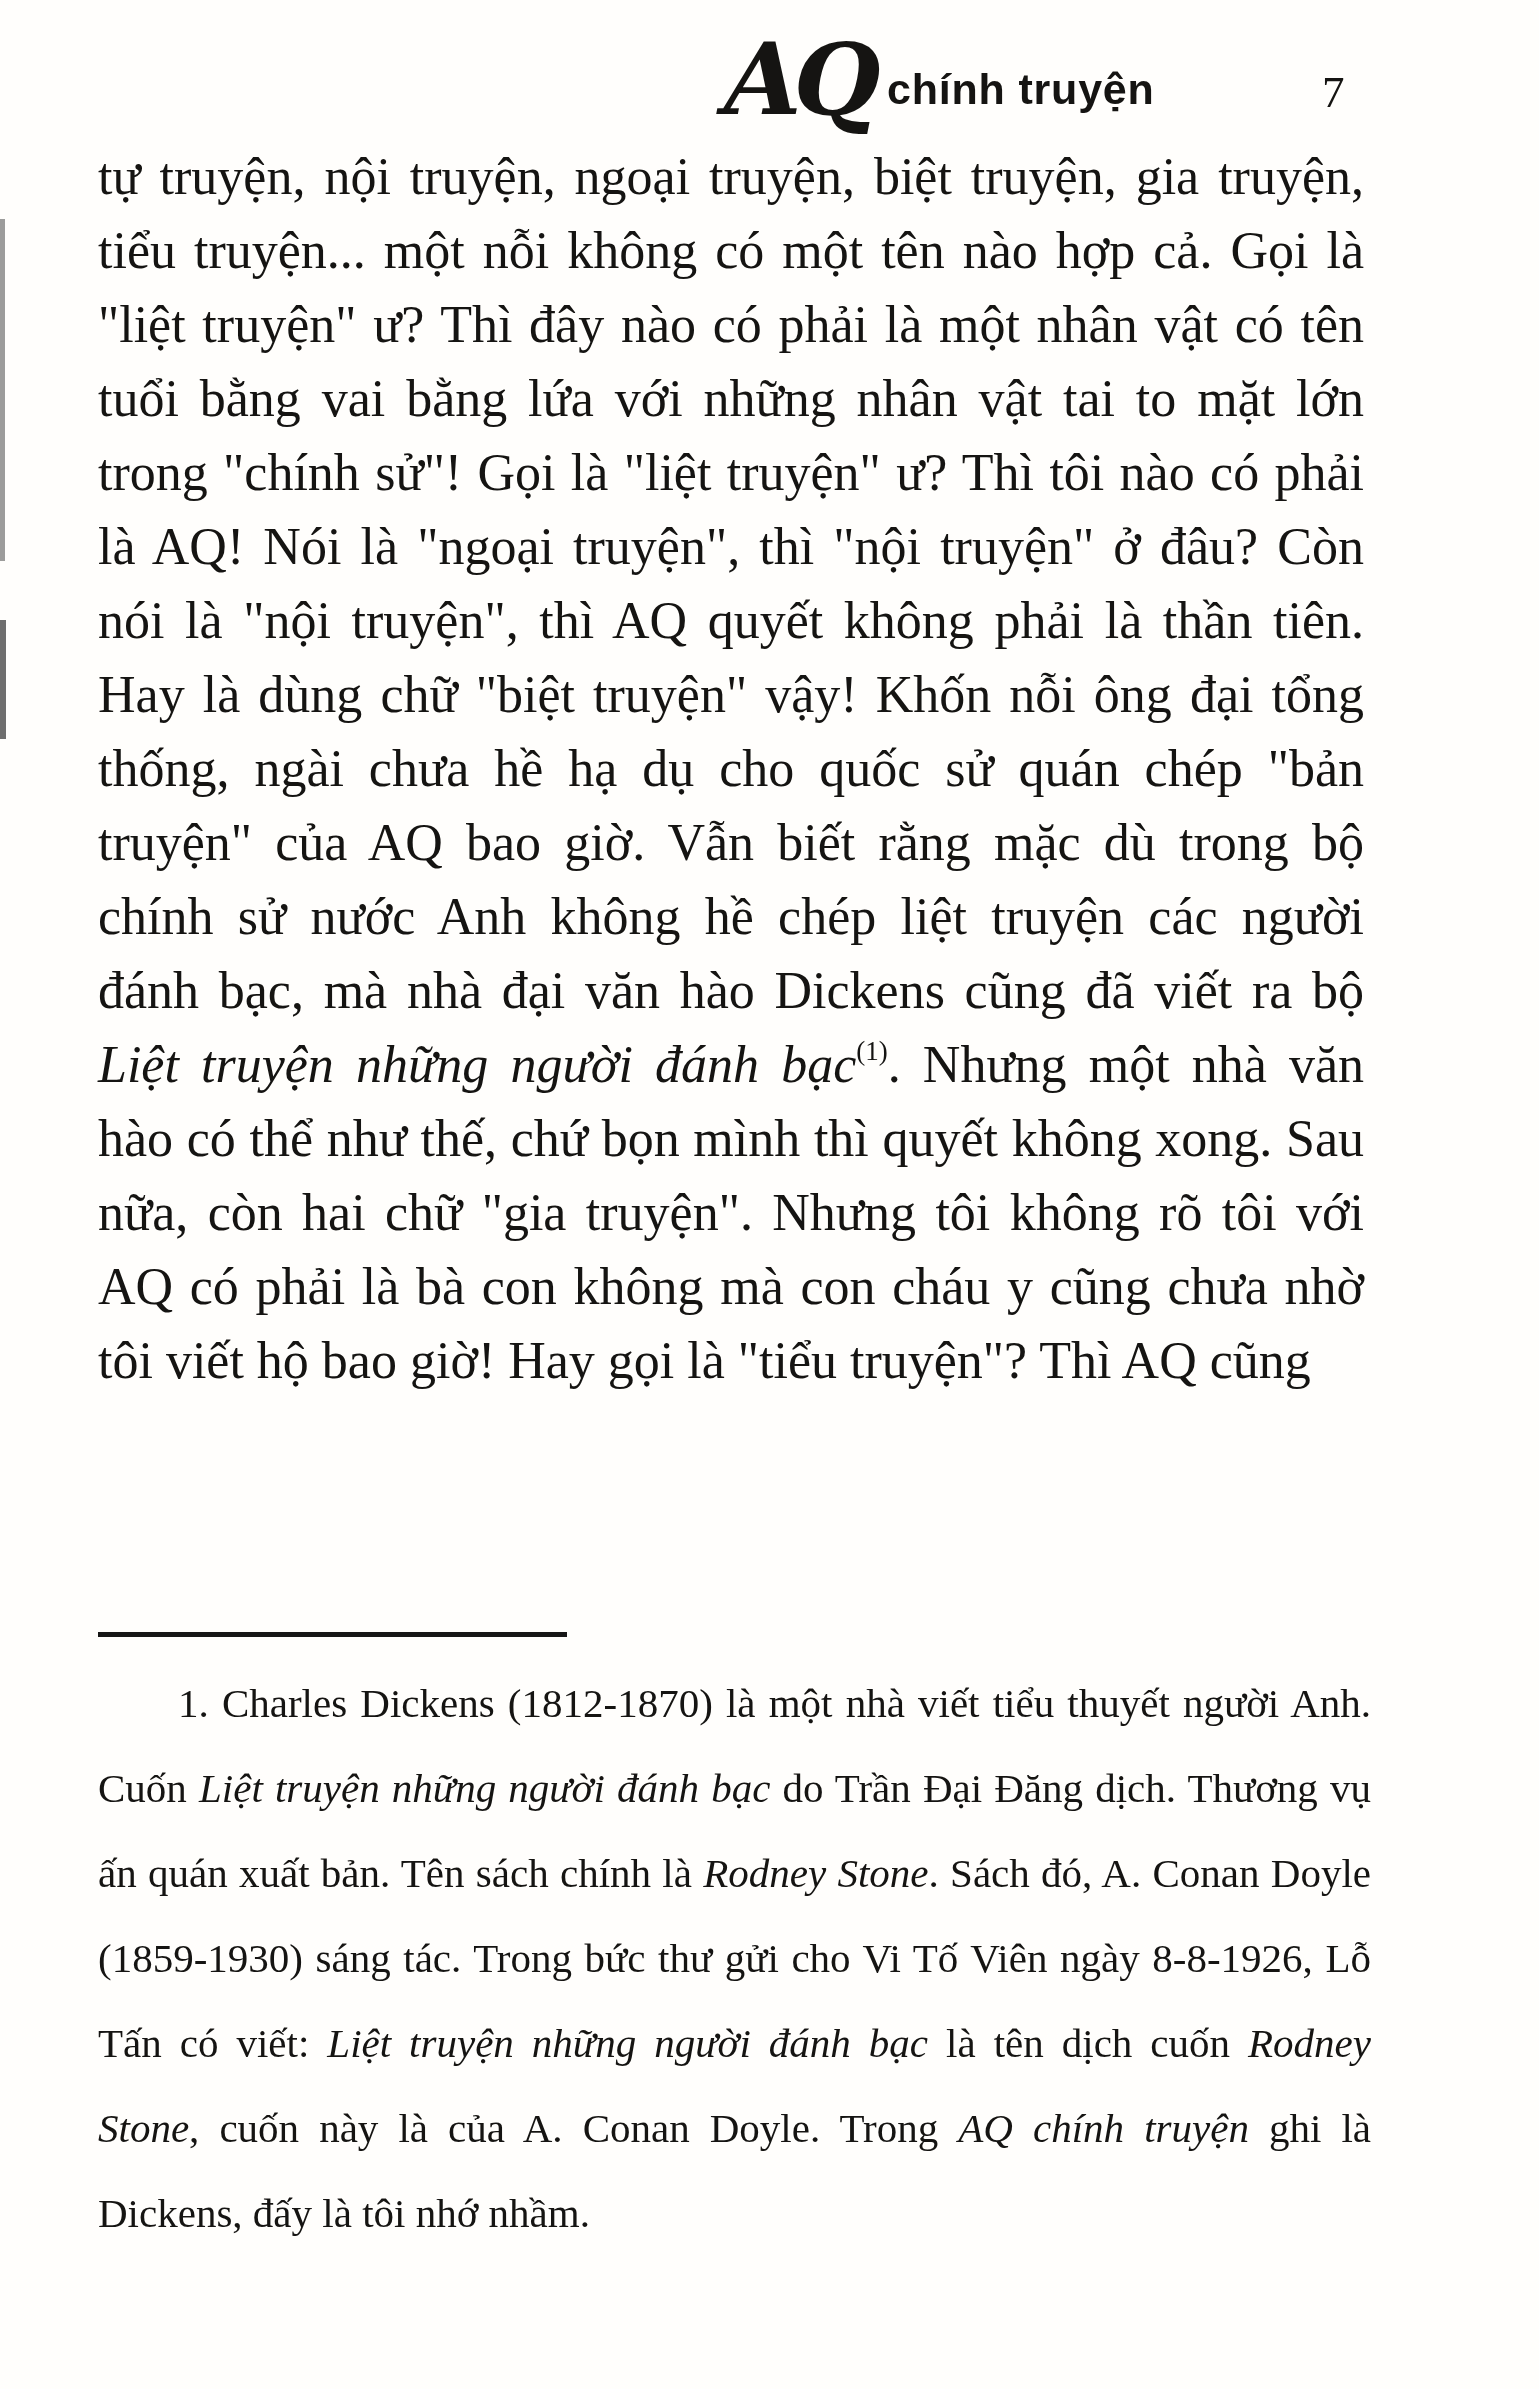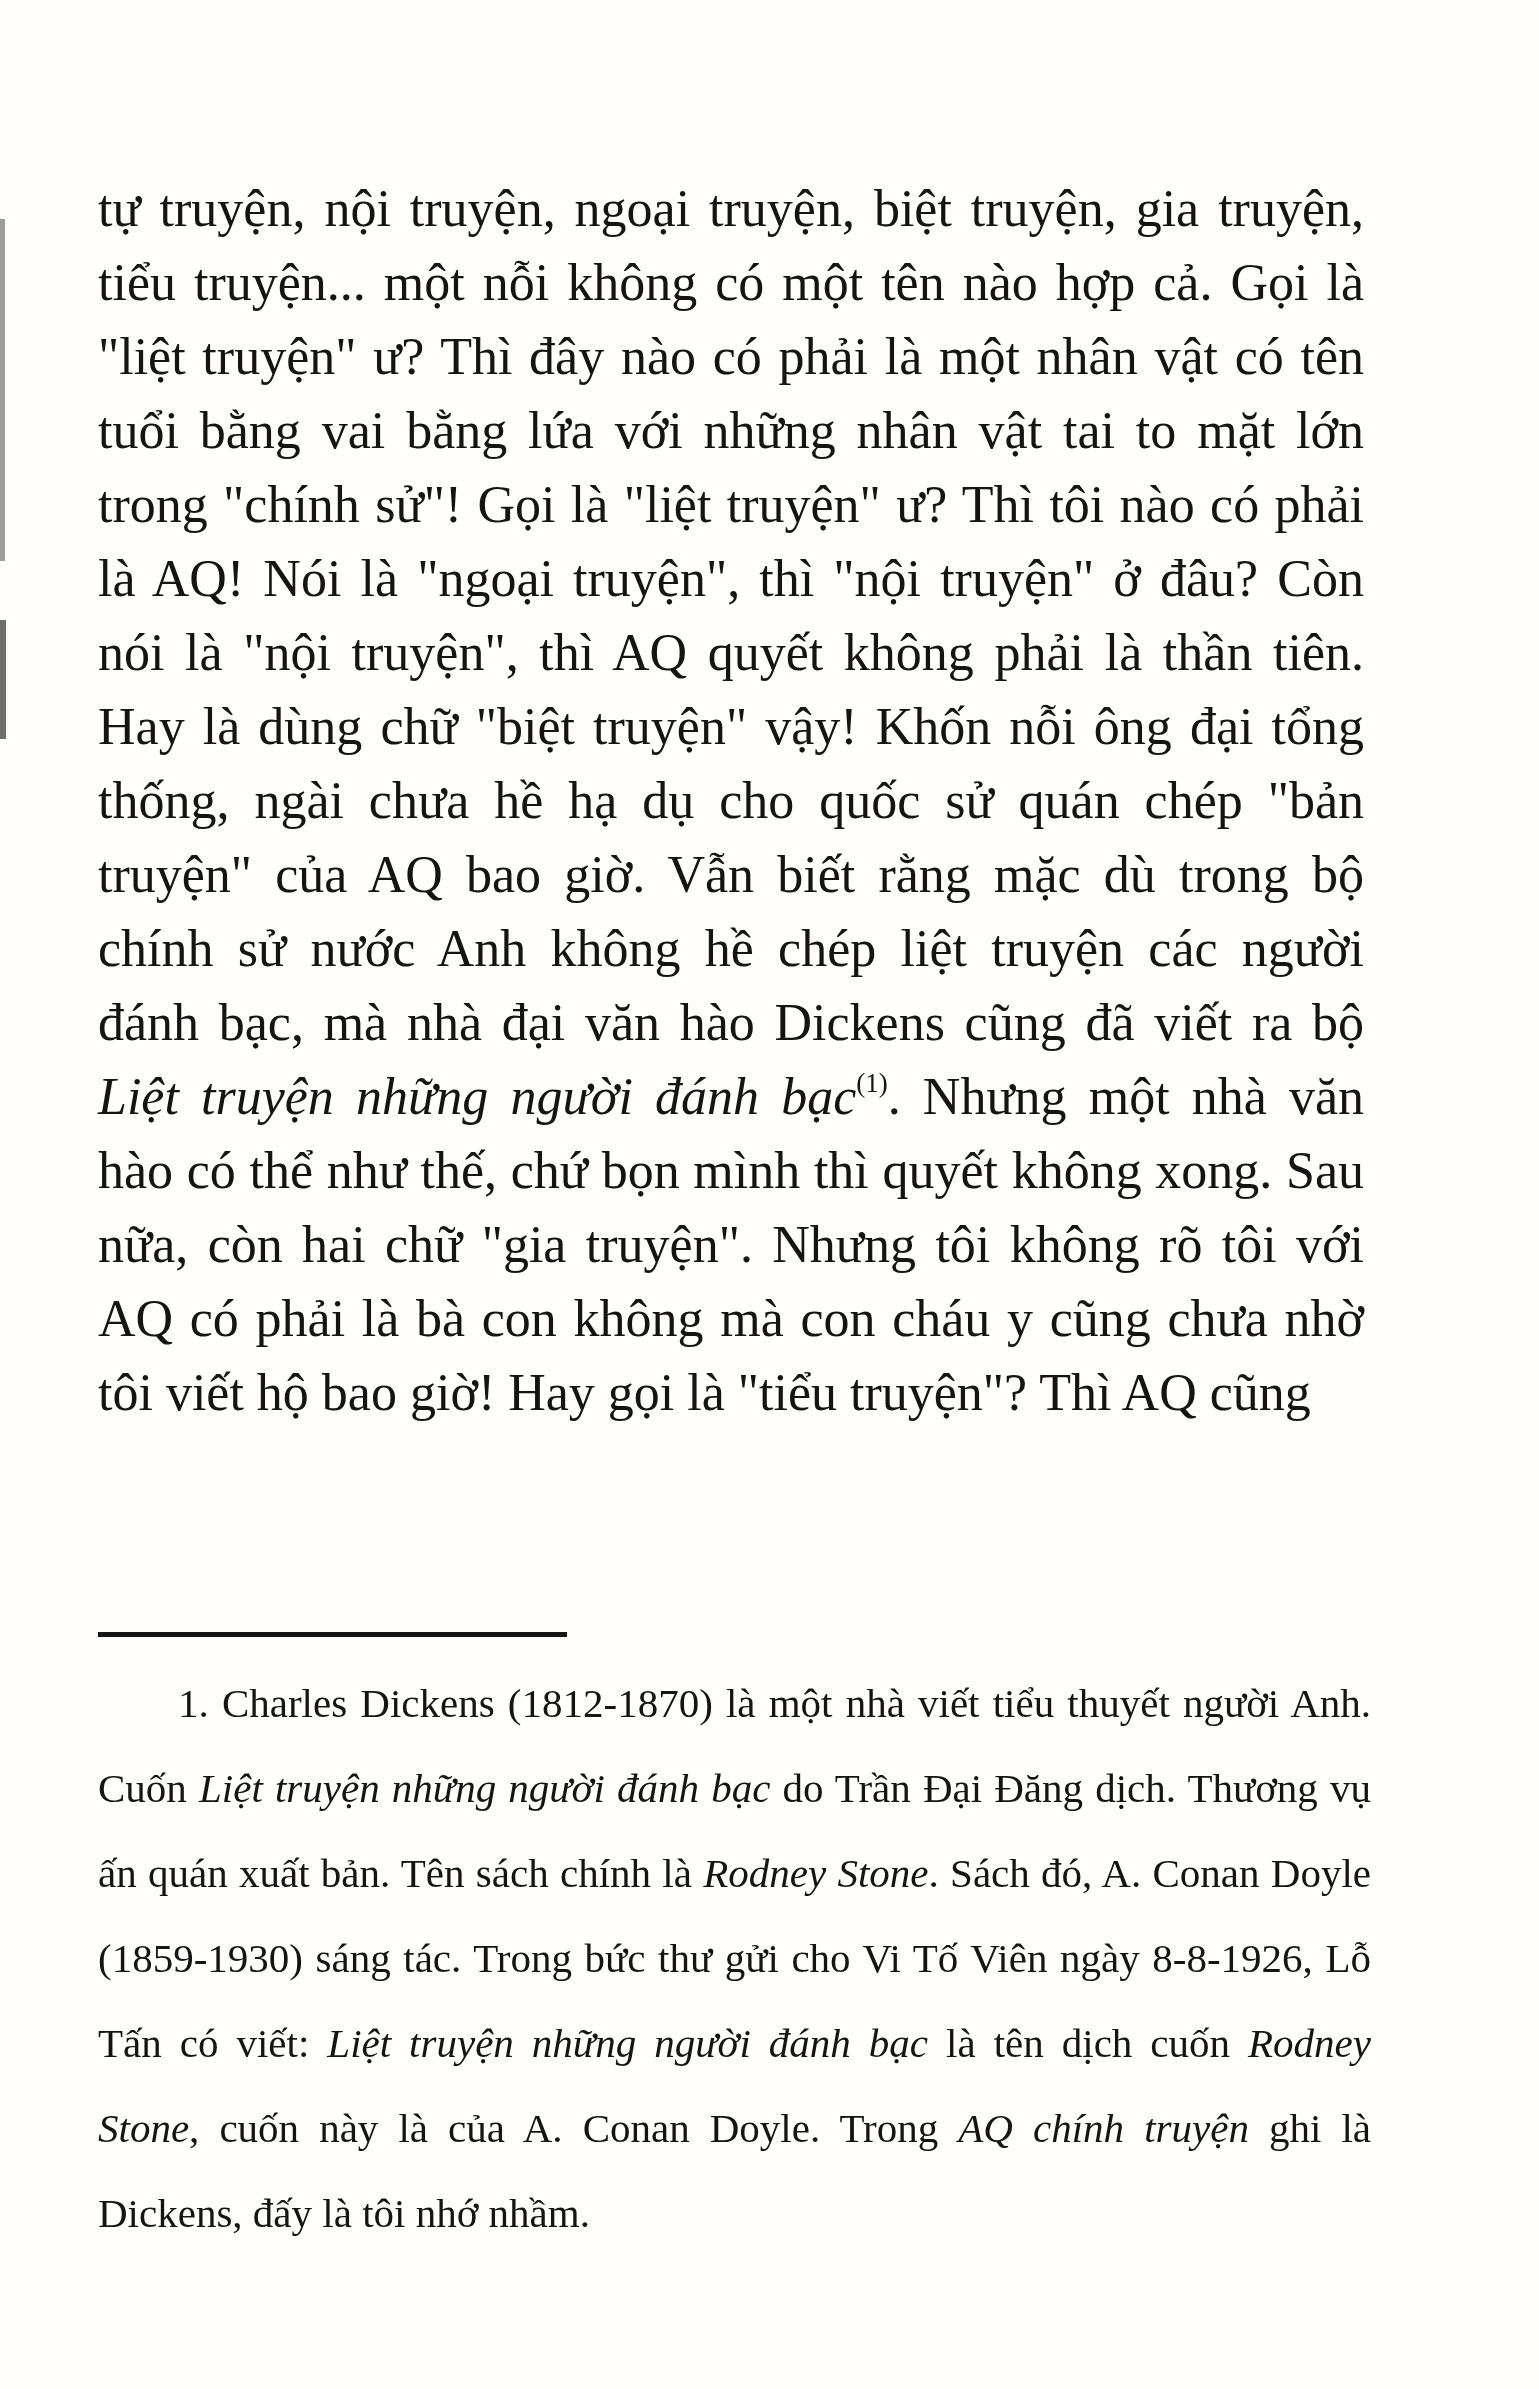--- a/index.html
+++ b/index.html
@@ -55,21 +55,20 @@
   .body-text {
     position: absolute;
     top: 140px;
     left: 98px;
     width: 1266px;
   }
   .body-text p {
     font-size: 52px;
     line-height: 74px;
     text-align: justify;
-    margin-top: 32px;
   }
   .italic { font-style: italic; }
   .fn-ref {
     font-size: 27px;
     line-height: 0;
     vertical-align: 22px;
   }
 
   
   .footnote-rule {
@@ -94,20 +93,27 @@
   }
 </style>
 </head>
 <body>
 
 <div class="page">
 
   <div class="scan-artifact a1"></div>
   <div class="scan-artifact a2"></div>
 
+  <header class="page-header">
+    <div class="running-title">
+      <span class="logo-aq">AQ</span>
+      <span class="logo-title">chính truyện</span>
+    </div>
+    <span class="page-number">7</span>
+  </header>
 
   <main class="body-text">
     <p><span>tự truyện, nội truyện, ngoại truyện, biệt truyện, gia truyện, tiểu truyện... một nỗi không có một tên nào hợp cả. Gọi là "liệt truyện" ư? Thì đây nào có phải là một nhân vật có tên tuổi bằng vai bằng lứa với những nhân vật tai to mặt lớn trong "chính sử"! Gọi là "liệt truyện" ư? Thì tôi nào có phải là AQ! Nói là "ngoại truyện", thì "nội truyện" ở đâu? Còn nói là "nội truyện", thì AQ quyết không phải là thần tiên. Hay là dùng chữ "biệt truyện" vậy! Khốn nỗi ông đại tổng thống, ngài chưa hề hạ dụ cho quốc sử quán chép "bản truyện" của AQ bao giờ. Vẫn biết rằng mặc dù trong bộ chính sử nước Anh không hề chép liệt truyện các người đánh bạc, mà nhà đại văn hào Dickens cũng đã viết ra bộ </span><span class="italic">Liệt truyện những người đánh bạc</span><sup class="fn-ref">(1)</sup><span>. Nhưng một nhà văn hào có thể như thế, chứ bọn mình thì quyết không xong. Sau nữa, còn hai chữ "gia truyện". Nhưng tôi không rõ tôi với AQ có phải là bà con không mà con cháu y cũng chưa nhờ tôi viết hộ bao giờ! Hay gọi là "tiểu truyện"? Thì AQ cũng</span></p>
   </main>
 
   <div class="footnote-rule"></div>
 
   <section class="footnote">
     <p><span>1. Charles Dickens (1812-1870) là một nhà viết tiểu thuyết người Anh. Cuốn </span><span class="italic">Liệt truyện những người đánh bạc</span><span> do Trần Đại Đăng dịch. Thương vụ ấn quán xuất bản. Tên sách chính là </span><span class="italic">Rodney Stone</span><span>. Sách đó, A. Conan Doyle (1859-1930) sáng tác. Trong bức thư gửi cho Vi Tố Viên ngày 8-8-1926, Lỗ Tấn có viết: </span><span class="italic">Liệt truyện những người đánh bạc</span><span> là tên dịch cuốn </span><span class="italic">Rodney Stone</span><span>, cuốn này là của A. Conan Doyle. Trong </span><span class="italic">AQ chính truyện</span><span> ghi là Dickens, đấy là tôi nhớ nhầm.</span></p>
   </section>

